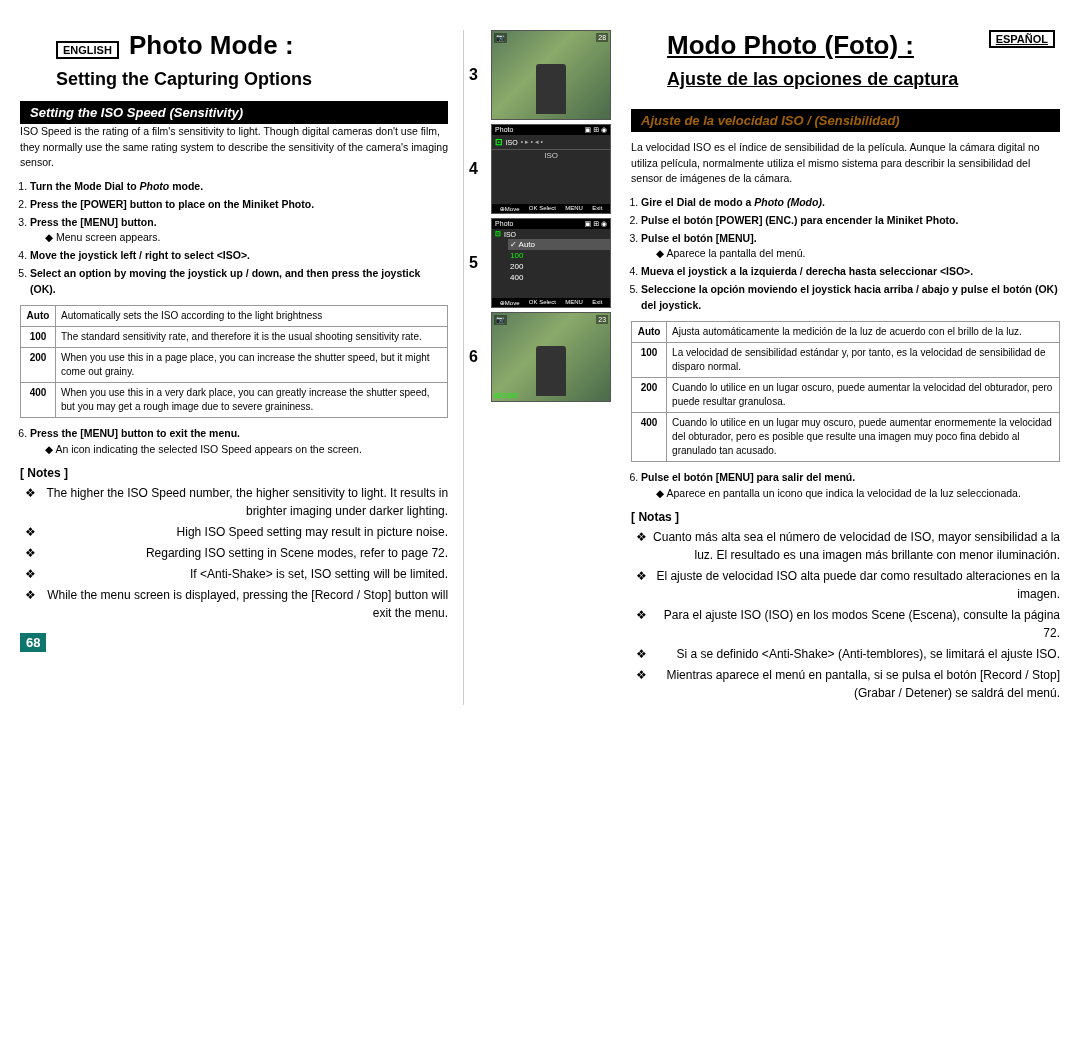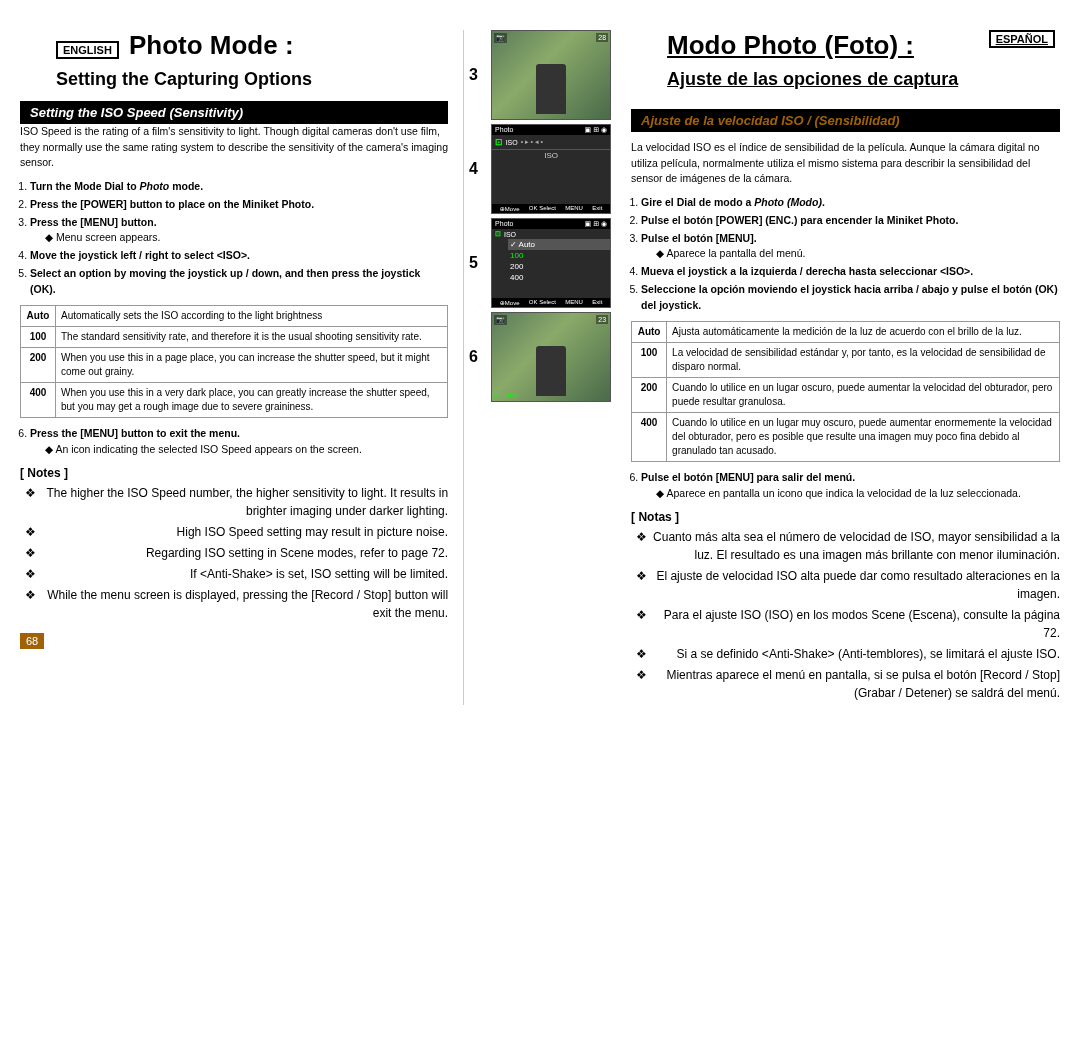--- a/index.html
+++ b/index.html
@@ -128,25 +128,25 @@
       padding-left: 12px;
       position: relative;
     }
     .notes-list li::before {
       content: "❖ ";
       position: absolute;
       left: 0;
     }
     .page-number {
       display: inline-block;
-      background: #a16207;
+      background: #0f766e;
       color: #fff;
       padding: 2px 6px;
-      font-size: 11px;
-      font-weight: normal;
+      font-size: 13px;
+      font-weight: bold;
       margin-top: 8px;
     }
     .screenshot-row {
       display: flex;
       align-items: center;
       gap: 6px;
       margin-bottom: 4px;
     }
     .step-num {
       font-size: 16px;

